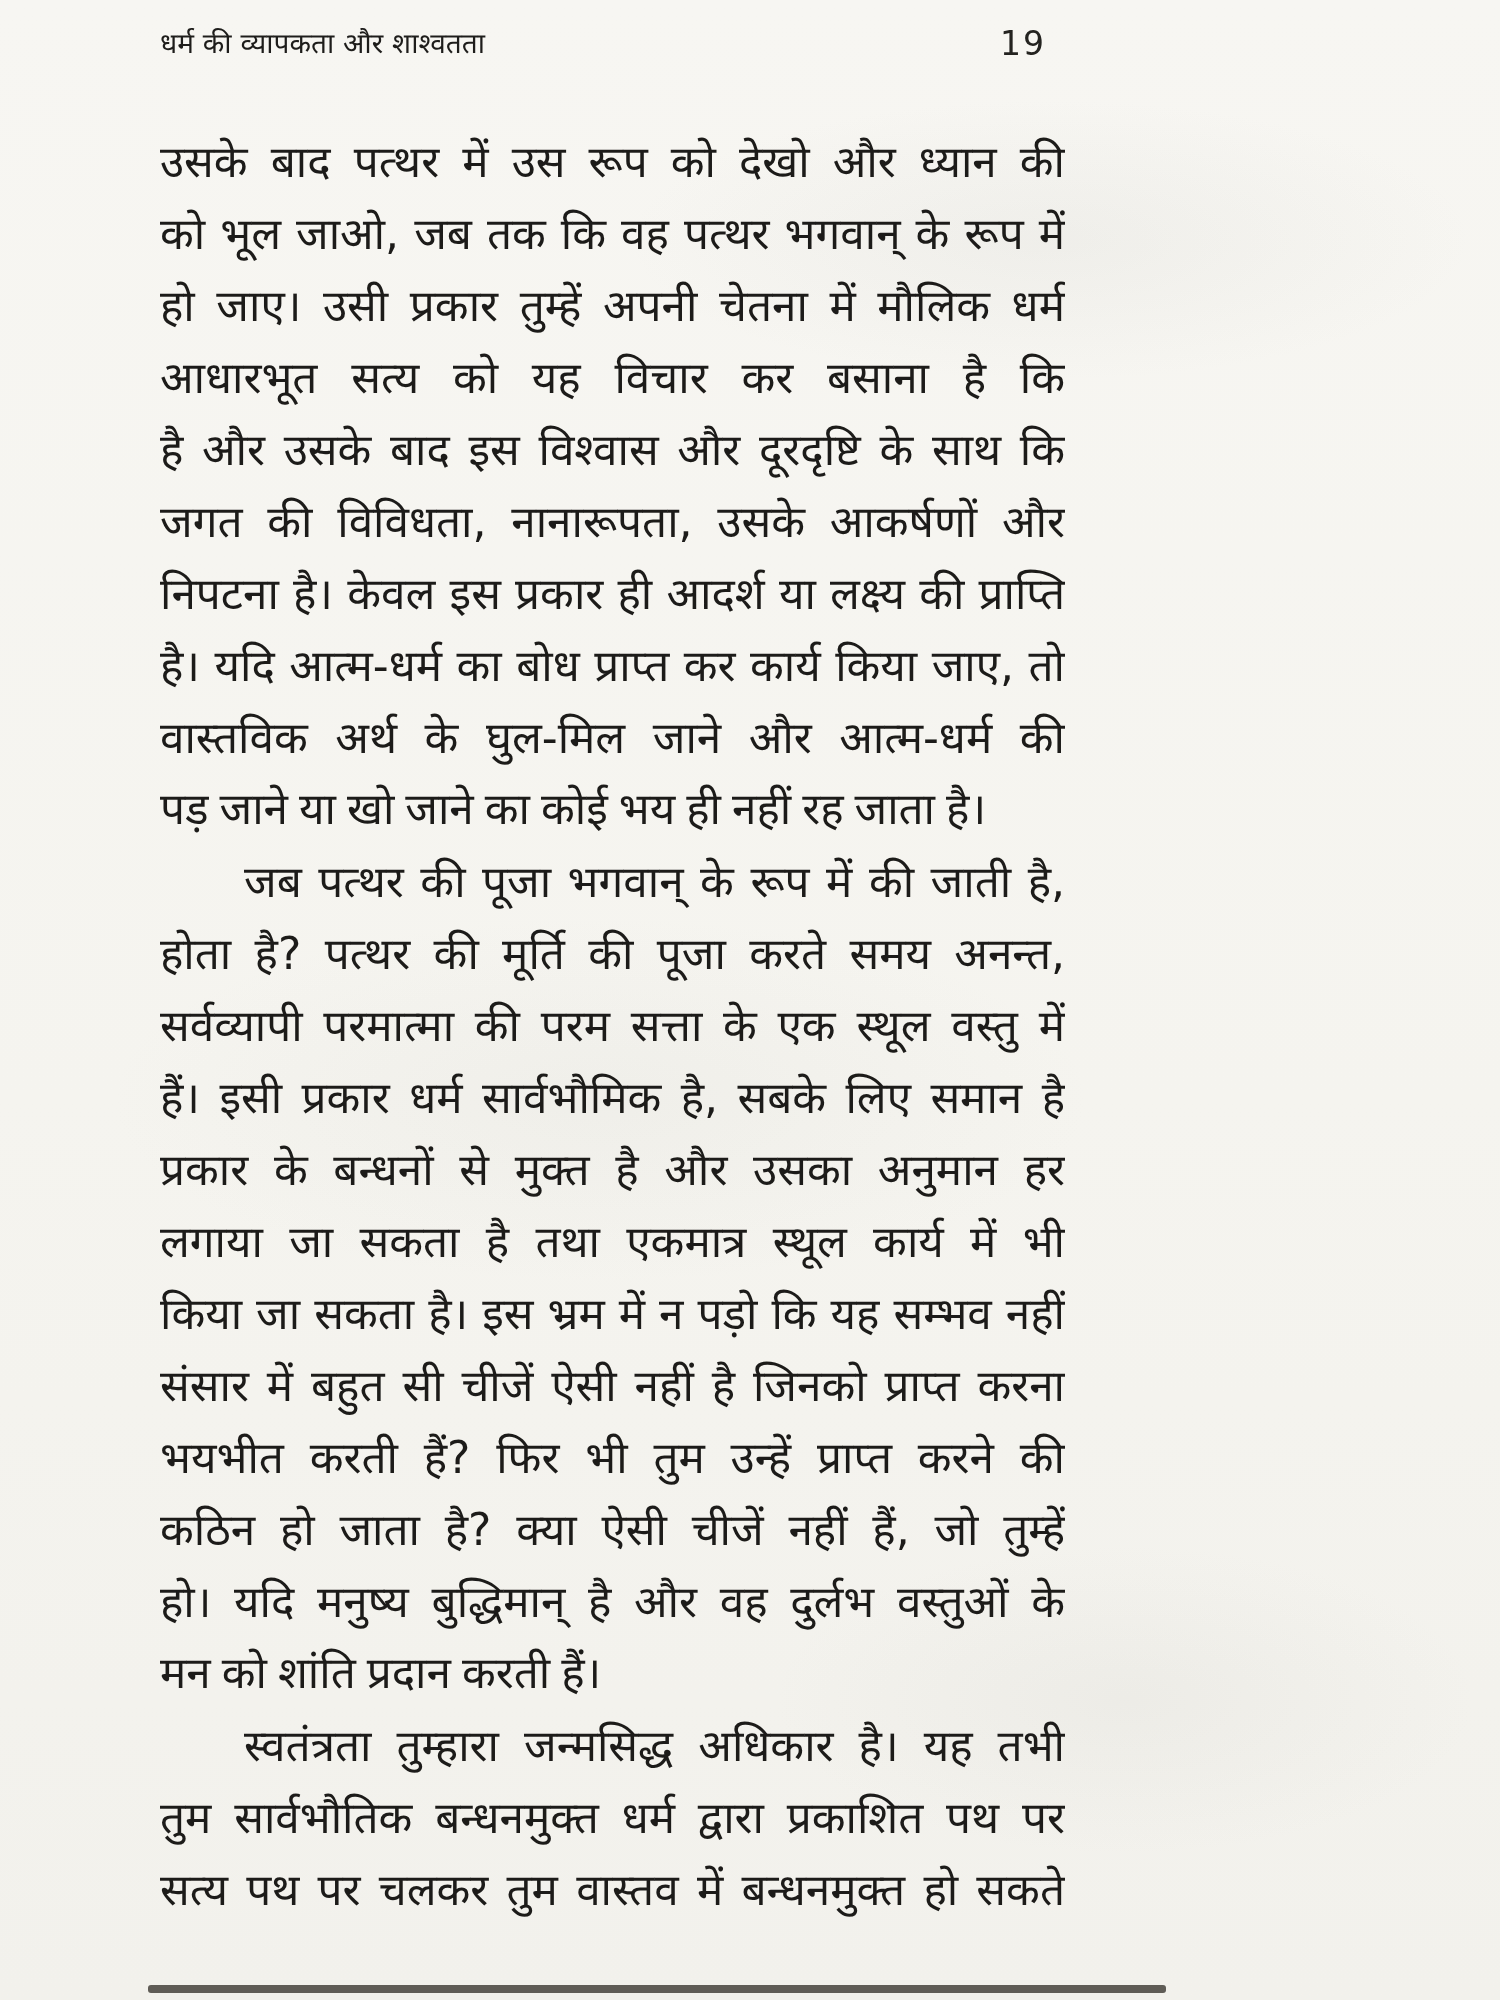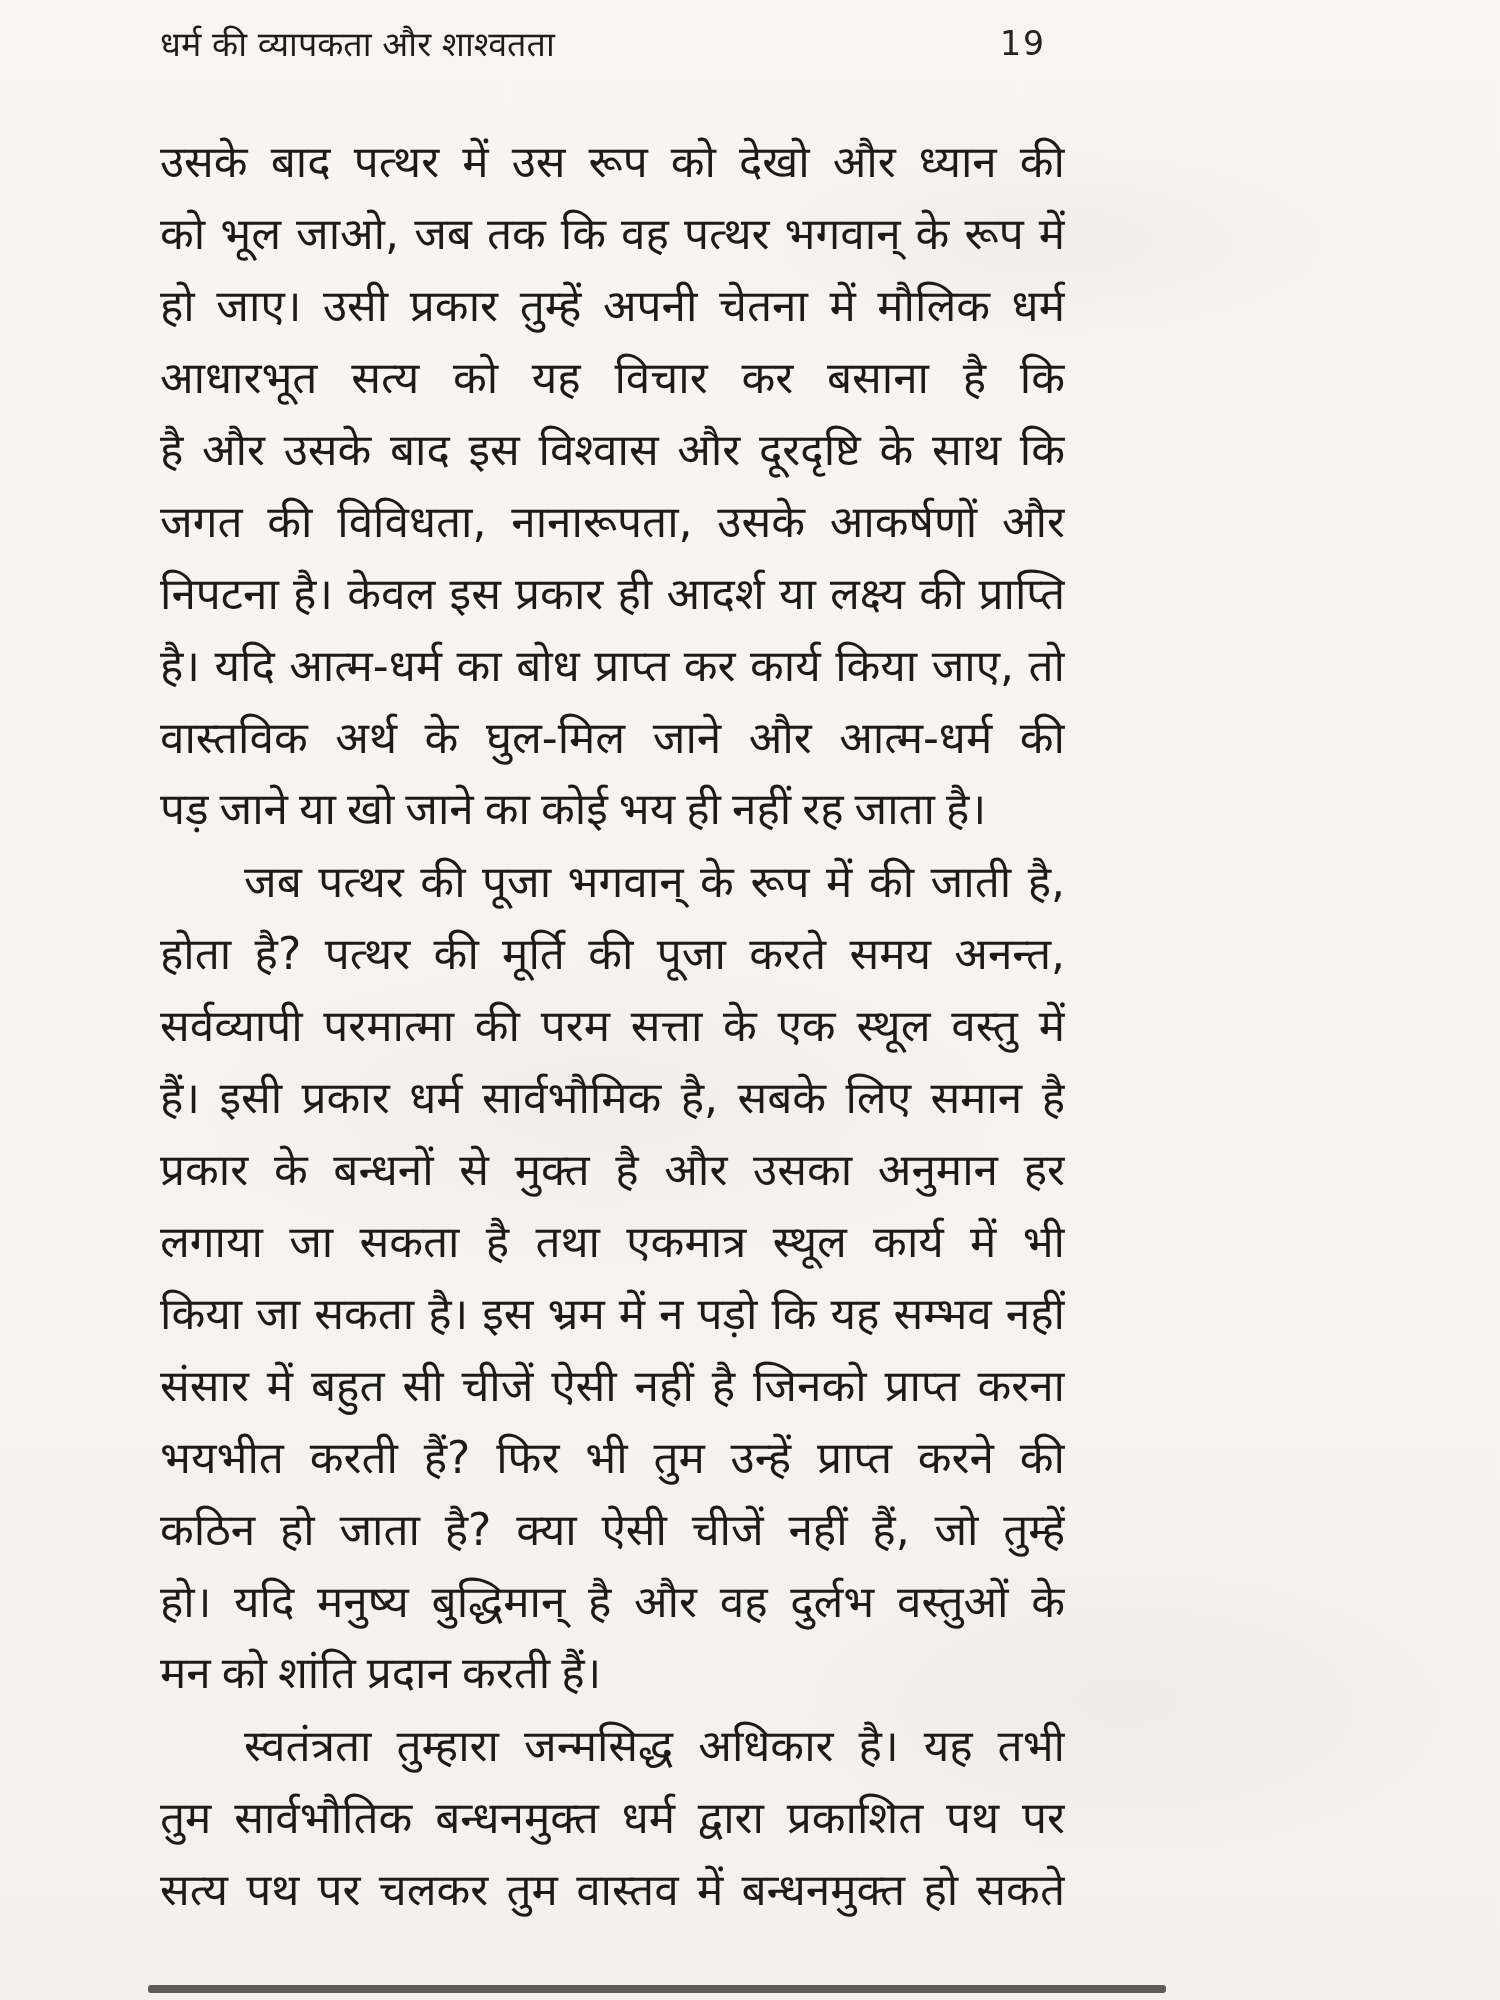--- a/index.html
+++ b/index.html
@@ -24,21 +24,21 @@
     background:
       radial-gradient(ellipse 600px 200px at 70% 12%, rgba(205,205,200,0.18), transparent 70%),
       radial-gradient(ellipse 700px 260px at 40% 55%, rgba(208,208,202,0.15), transparent 70%),
       radial-gradient(ellipse 500px 220px at 75% 85%, rgba(205,204,198,0.16), transparent 70%);
     pointer-events: none;
   }
   .header-title {
     position: absolute;
     left: 160px;
     top: 20px;
-    font-size: 34px;
+    font-size: 28px;
     line-height: 48px;
     color: #1e1d1b;
   }
   .page-number {
     position: absolute;
     left: 1000px;
     top: 24px;
     font-size: 33px;
     letter-spacing: 2px;
     color: #242320;

